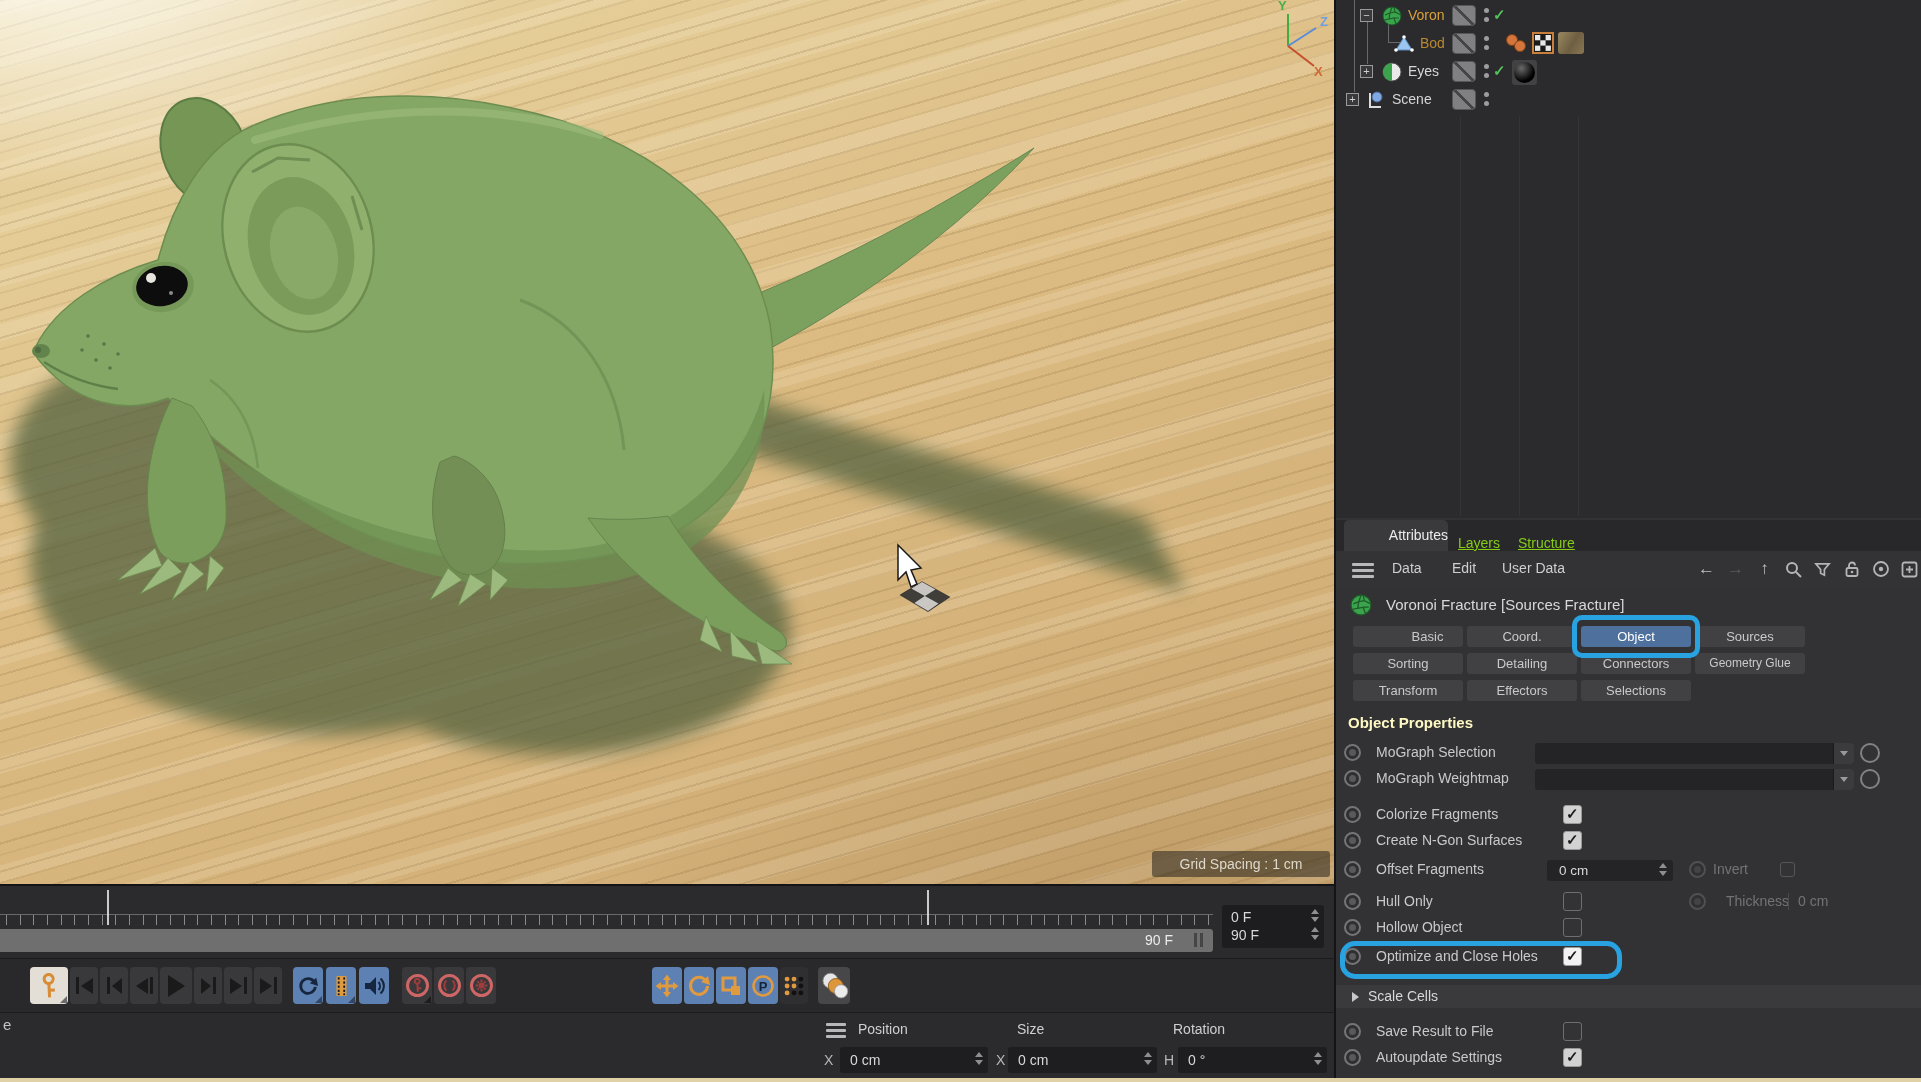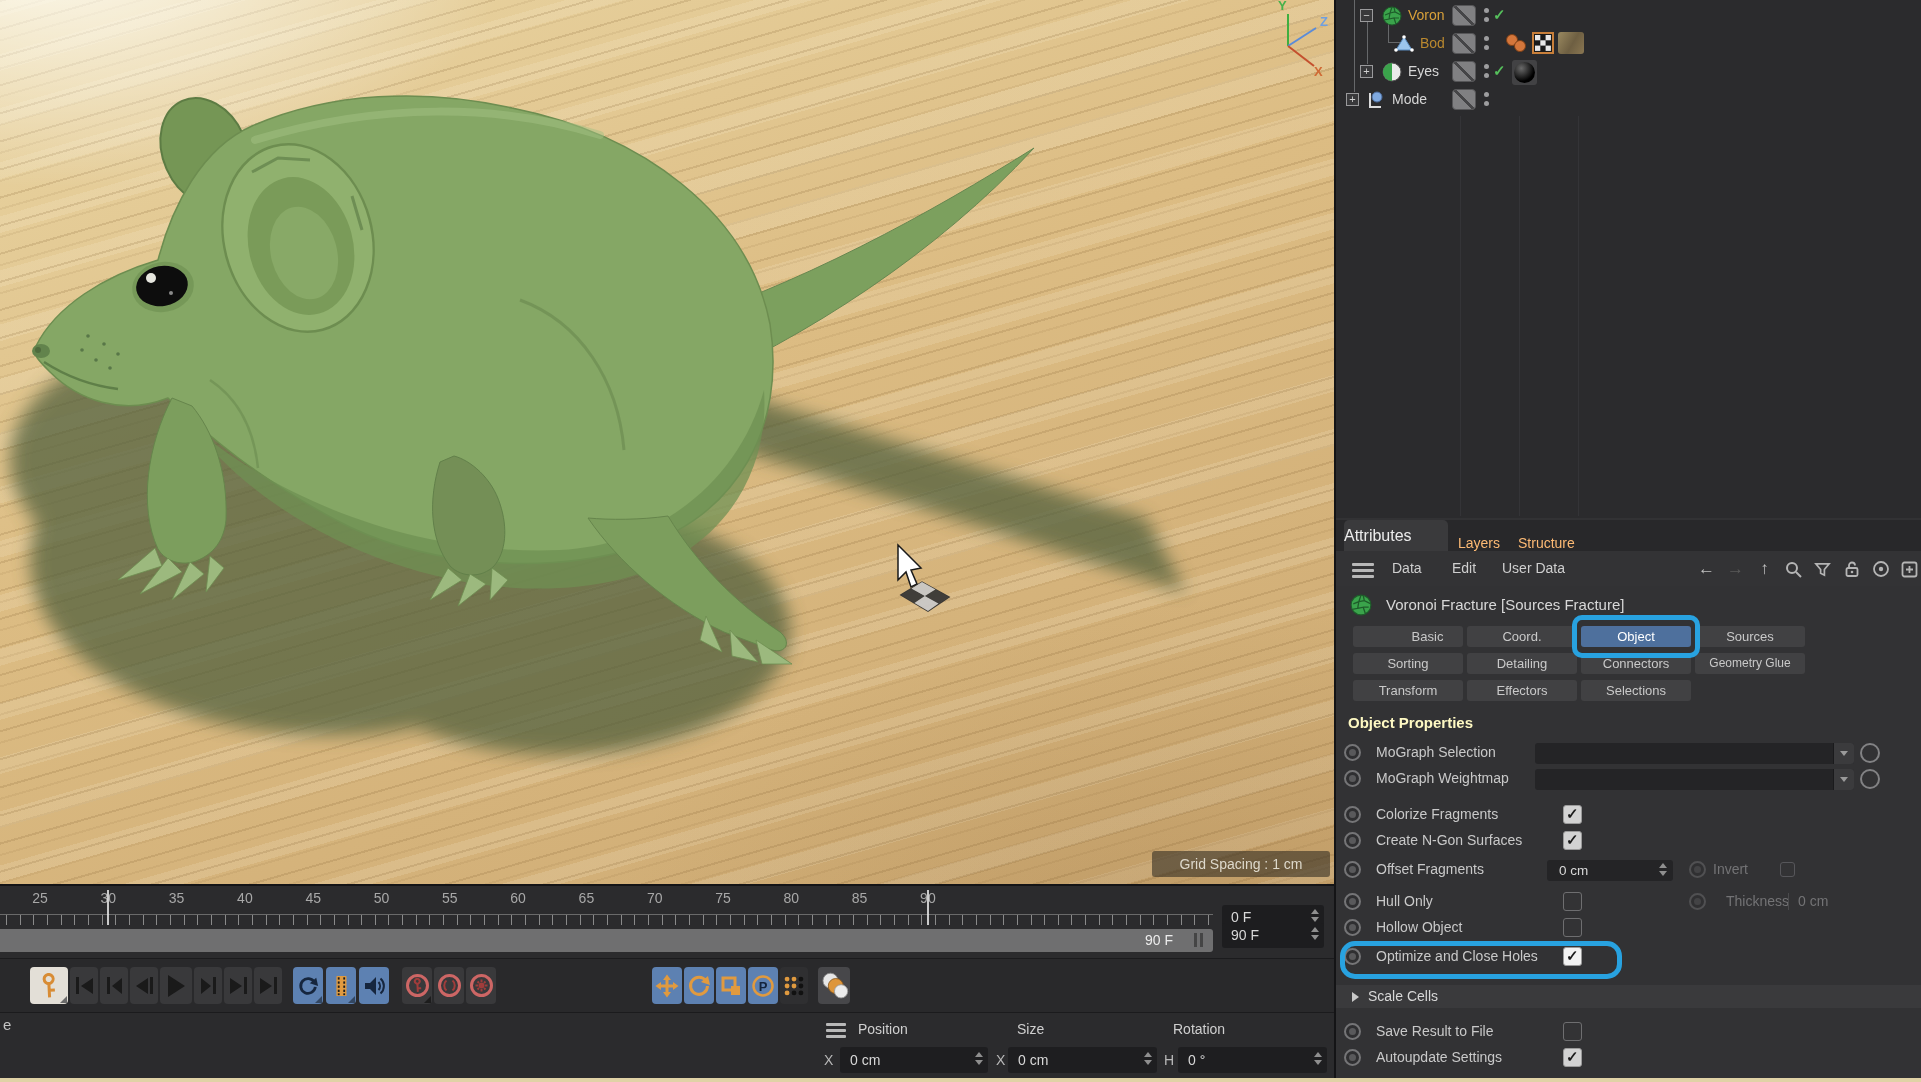--- a/index.html
+++ b/index.html
@@ -67,22 +67,22 @@
   .om-layer { position:absolute; left:116px; top:3px; width:24px; height:21px; background:#808082; border:1px solid #565658; border-radius:4px;
     background-image:linear-gradient(45deg, transparent 44%, #454547 44%, #454547 56%, transparent 56%); }
   .om-dots { position:absolute; left:148px; top:6px; display:flex; flex-direction:column; gap:4px; }
   .om-dots i { width:5px; height:5px; border-radius:50%; background:#9d9d9f; }
   .om-check { position:absolute; left:157px; top:4px; color:#56c05c; font-size:15px; font-weight:bold; }
   .om-tags { position:absolute; left:176px; top:2px; display:flex; gap:4px; align-items:center; }
   .treeline { position:absolute; background:#66686a; }
   .faintcol { position:absolute; top:116px; height:400px; width:1px; background:#343437; }
 
   .attr-tabs { position:absolute; left:0; top:520px; width:587px; height:31px; background:#28282a; }
-  .tab-active { position:absolute; left:8px; top:0; width:104px; height:31px; background:#3a3a3c; border-radius:5px 5px 0 0; color:#ececec; font-size:16px; text-align:left; line-height:31px; }
-  .tab-idle { position:absolute; top:8px; height:31px; color:#fdba74; font-size:14px; line-height:31px; }
+  .tab-active { position:absolute; left:8px; top:0; width:104px; height:31px; background:#3a3a3c; border-radius:5px 5px 0 0; color:#ececec; font-size:14px; text-align:right; line-height:31px; }
+  .tab-idle { position:absolute; top:8px; height:31px; color:#84cc16; font-size:14px; line-height:31px;text-decoration:underline; }
   .mode-row { position:absolute; left:0; top:551px; width:587px; height:35px; background:#333335; }
   .mode-item { position:absolute; top:9px; color:#cfcfcf; font-size:14px; }
   .mode-icons { position:absolute; left:356px; top:6px; display:flex; }
   .mode-icons .mi { width:29px; height:24px; display:flex; align-items:center; justify-content:center; }
 
   .attr-title { position:absolute; left:0; top:592px; width:587px; height:28px; }
   .tabgrid-btn { position:absolute; width:110px; height:21px; background:#414143; border-radius:3px; color:#c9c9c9; font-size:13px; text-align:center; line-height:21px; }
   .tabgrid-btn.active { background:#4e709d; color:#fff; }
   .cyan-ring { position:absolute; border:5px solid #28a2e0; border-radius:10px; pointer-events:none; }
 
@@ -210,36 +210,20 @@
         <path d="M1288,46 L1314,66" stroke="#c4502e"></path>
       </g>
     </svg>
     <span class="axis-label" style="left:1278px; top:-2px; color:#46b14a;">Y</span>
     <span class="axis-label" style="left:1320px; top:14px; color:#6f9fe0;">Z</span>
     <span class="axis-label" style="left:1314px; top:64px; color:#cf6a35;">X</span>
     <div class="grid-chip">Grid Spacing : 1 cm</div>
   </div>
 
   <div class="timeline">
-    <div class="abs" style="left:0;top:0;width:1213px;height:42px;" id="ruler-labels">
-        <span class="rlabel" style="left: 40px;">25</span>
-        <span class="rlabel" style="left: 108.3px;">30</span>
-        <span class="rlabel" style="left: 176.6px;">35</span>
-        <span class="rlabel" style="left: 244.9px;">40</span>
-        <span class="rlabel" style="left: 313.2px;">45</span>
-        <span class="rlabel" style="left: 381.5px;">50</span>
-        <span class="rlabel" style="left: 449.8px;">55</span>
-        <span class="rlabel" style="left: 518.1px;">60</span>
-        <span class="rlabel" style="left: 586.4px;">65</span>
-        <span class="rlabel" style="left: 654.7px;">70</span>
-        <span class="rlabel" style="left: 723px;">75</span>
-        <span class="rlabel" style="left: 791.3px;">80</span>
-        <span class="rlabel" style="left: 859.6px;">85</span>
-        <span class="rlabel" style="left: 927.9px;">90</span>
-      </div>
     <div class="ruler-hline"></div>
     <div class="ruler-ticks"></div>
     <div class="playmark" style="left:107px;"></div>
     <div class="playmark" style="left:927px;"></div>
     <div class="range-bar">
       <span class="range-label">90 F</span>
       <span class="range-handle">
           <i></i>
           <i></i>
         </span>
@@ -530,21 +514,21 @@
       </div>
 
       <div class="om-row" style="top:86px;">
         <span class="om-box" style="left:10px;">+</span>
         <span class="abs" style="left:30px;top:4px;">
           <svg width="20" height="20" viewBox="0 0 20 20">
               <path d="M4,3 V17 H15" stroke="#dcdcdc" stroke-width="2" fill="none"></path>
               <circle cx="11" cy="7" r="5" fill="#7fa9e0" stroke="#4a6a9a"></circle>
             </svg>
         </span>
-        <span class="om-name" style="left:56px;width:58px;color:#d6d6d6;">Mode</span>
+        <span class="om-name" style="left:56px;width:58px;color:#d6d6d6;">Scene</span>
         <span class="om-layer"></span>
         <span class="om-dots">
             <i></i>
             <i></i>
           </span>
       </div>
 
       <span class="faintcol" style="left:124px;"></span>
       <span class="faintcol" style="left:183px;"></span>
       <span class="faintcol" style="left:242px;"></span>

